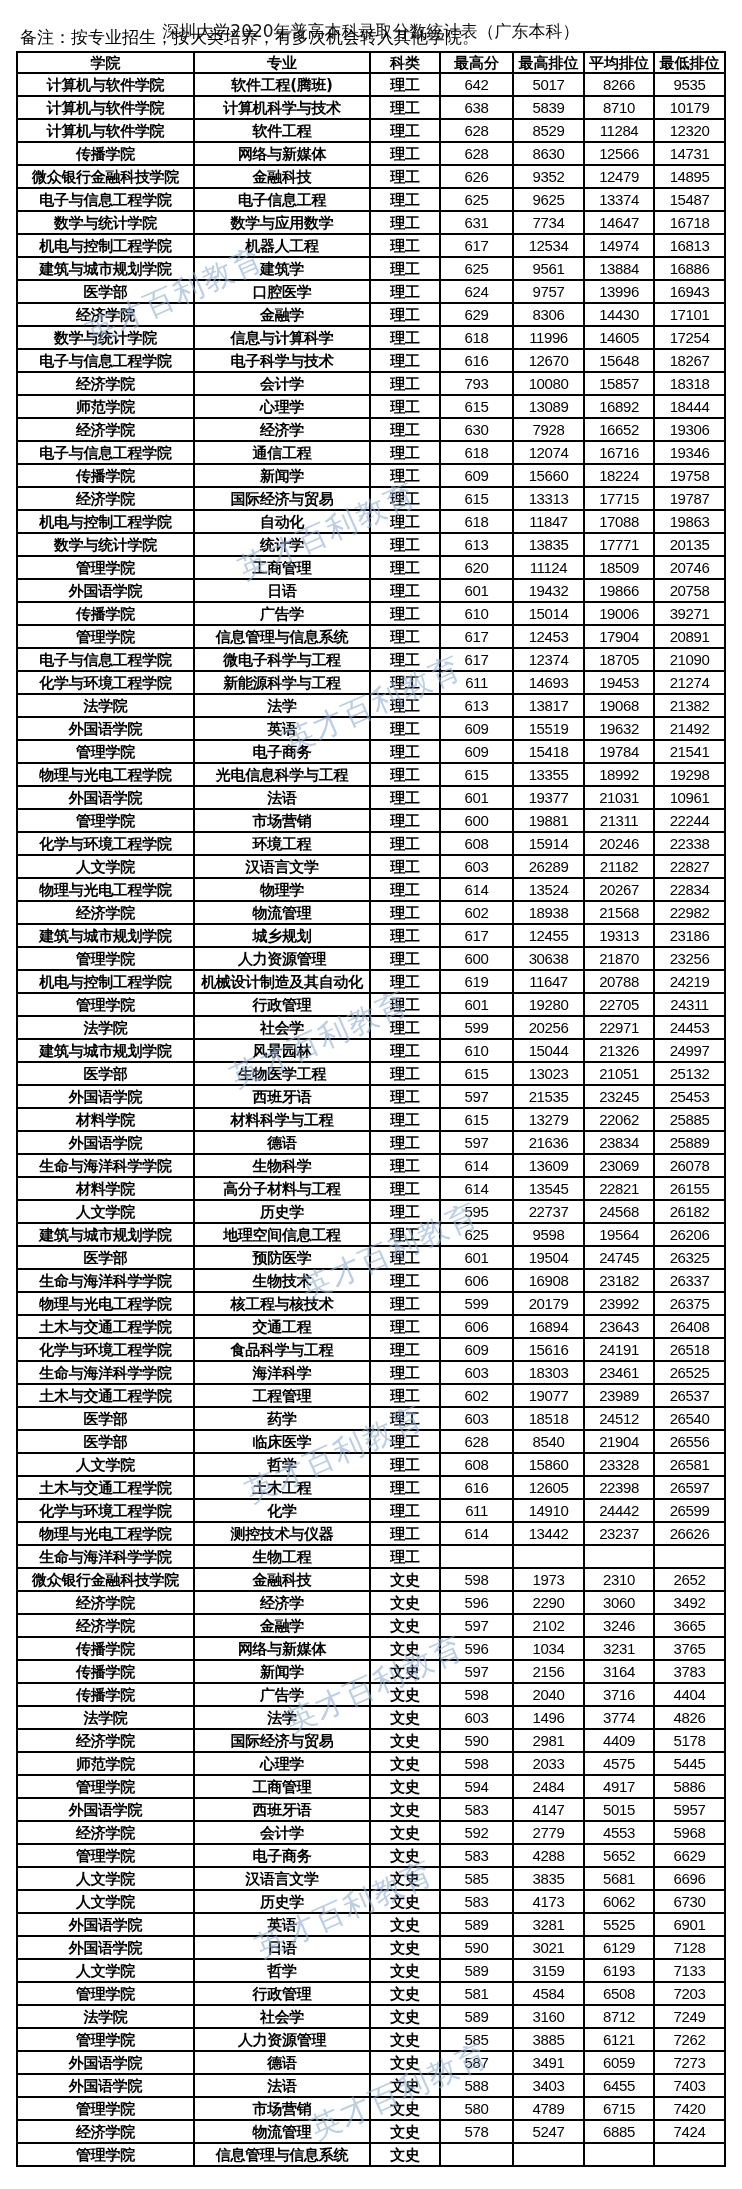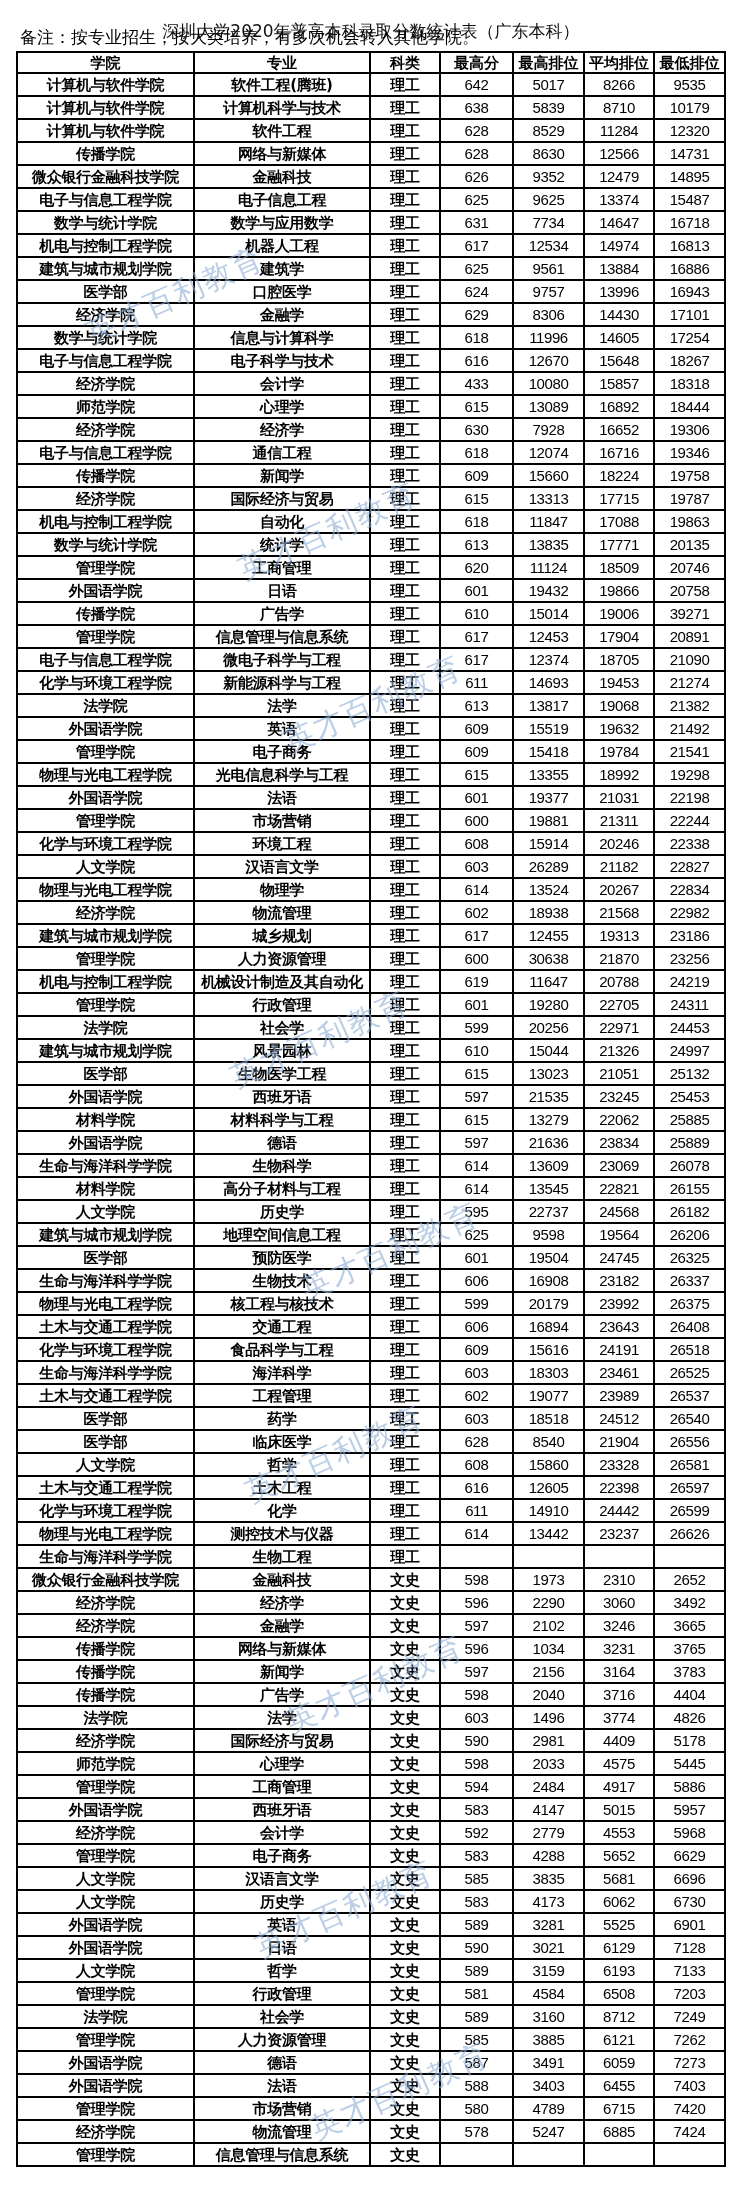--- a/index.html
+++ b/index.html
@@ -180,21 +180,21 @@
         <td class="txt">理工</td>
         <td class="num">616</td>
         <td class="num">12670</td>
         <td class="num">15648</td>
         <td class="num">18267</td>
       </tr>
       <tr>
         <td class="txt">经济学院</td>
         <td class="txt">会计学</td>
         <td class="txt">理工</td>
-        <td class="num">433</td>
+        <td class="num">793</td>
         <td class="num">10080</td>
         <td class="num">15857</td>
         <td class="num">18318</td>
       </tr>
       <tr>
         <td class="txt">师范学院</td>
         <td class="txt">心理学</td>
         <td class="txt">理工</td>
         <td class="num">615</td>
         <td class="num">13089</td>
@@ -345,21 +345,21 @@
         <td class="num">18992</td>
         <td class="num">19298</td>
       </tr>
       <tr>
         <td class="txt">外国语学院</td>
         <td class="txt">法语</td>
         <td class="txt">理工</td>
         <td class="num">601</td>
         <td class="num">19377</td>
         <td class="num">21031</td>
-        <td class="num">22198</td>
+        <td class="num">10961</td>
       </tr>
       <tr>
         <td class="txt">管理学院</td>
         <td class="txt">市场营销</td>
         <td class="txt">理工</td>
         <td class="num">600</td>
         <td class="num">19881</td>
         <td class="num">21311</td>
         <td class="num">22244</td>
       </tr>

